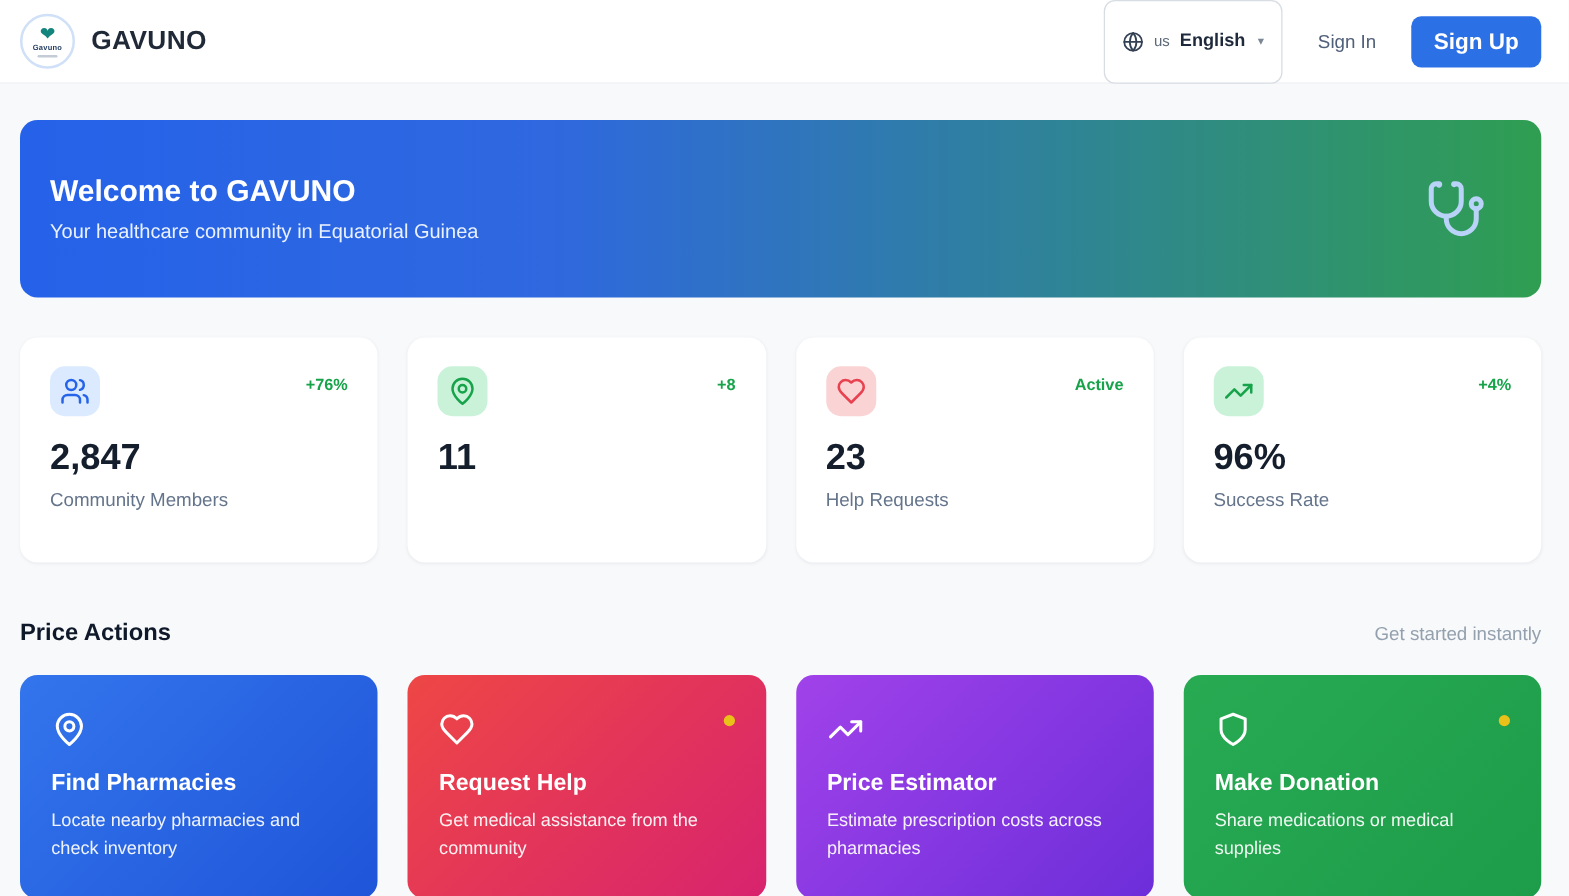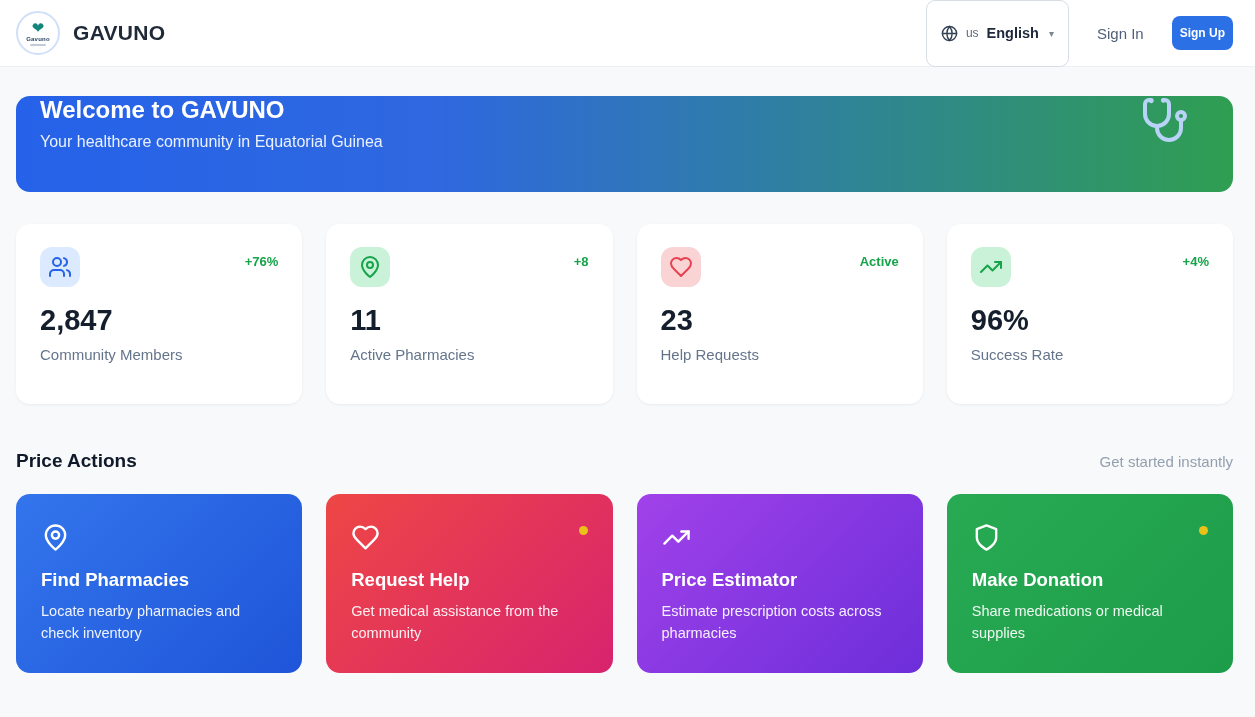--- a/index.html
+++ b/index.html
@@ -29,31 +29,31 @@
   .lang-select {
     display:flex; align-items:center; gap:8px;
     border:1px solid #d8dde4; border-radius:9px; background:#fff;
     padding:24px 14px; cursor:pointer;
   }
   .lang-code { font-size:12px; color:#5b6878; }
   .lang-label { font-size:14.5px; font-weight:bold; color:#1e293b; }
   .chevron { font-size:10px; color:#7b8794; margin-left:2px; }
   .signin { font-size:15px; color:#51607a; cursor:pointer; }
   .signup {
-    background:#2c70e6; color:#fff; font-weight:bold; font-size:12px;
-    border:none; border-radius:8px; padding:10px 8px; cursor:pointer;
+    background:#2c70e6; color:#fff; font-weight:bold; font-size:18px;
+    border:none; border-radius:8px; padding:10px 18px; cursor:pointer;
     font-family:"Liberation Sans", sans-serif;
   }
   
   .page { padding:29px 22px 0 16px; }
   
   .hero {
-    height:96px; border-radius:14px;
+    height:142px; border-radius:14px;
     background:linear-gradient(90deg,#2562e9 0%, #2f68df 35%, #2f9e51 100%);
-    color:#fff; display:flex; align-items:flex-start; justify-content:space-between;
+    color:#fff; display:flex; align-items:center; justify-content:space-between;
     padding:0 44px 0 24px;
   }
   .hero-title { font-size:24px; font-weight:bold; }
   .hero-sub { font-size:16px; margin-top:9px; color:#eaf1ff; }
   .hero-icon svg { display:block; }
   
   .stats-grid {
     margin-top:32px; display:grid; grid-template-columns:repeat(4,1fr); gap:24px;
   }
   .stat-card {
@@ -162,21 +162,20 @@
       <div class="stat-top">
         <div class="stat-icon tile-green">
           <svg width="24" height="24" viewBox="0 0 24 24" fill="none" stroke-width="2" stroke-linecap="round" stroke-linejoin="round">
               <path d="M20 10c0 6-8 12-8 12s-8-6-8-12a8 8 0 0 1 16 0Z"></path>
               <circle cx="12" cy="10" r="3"></circle>
             </svg>
         </div>
         <span class="trend">+8</span>
       </div>
       <div class="stat-value">11</div>
-      <div class="stat-label">Active Pharmacies</div>
     </div>
 
     <div class="stat-card">
       <div class="stat-top">
         <div class="stat-icon tile-red">
           <svg width="24" height="24" viewBox="0 0 24 24" fill="none" stroke-width="2" stroke-linecap="round" stroke-linejoin="round">
               <path d="M19 14c1.49-1.46 3-3.21 3-5.5A5.5 5.5 0 0 0 16.5 3c-1.76 0-3 .5-4.5 2c-1.5-1.5-2.74-2-4.5-2A5.5 5.5 0 0 0 2 8.5c0 2.29 1.51 4.04 3 5.5l7 7Z"></path>
             </svg>
         </div>
         <span class="trend">Active</span>

